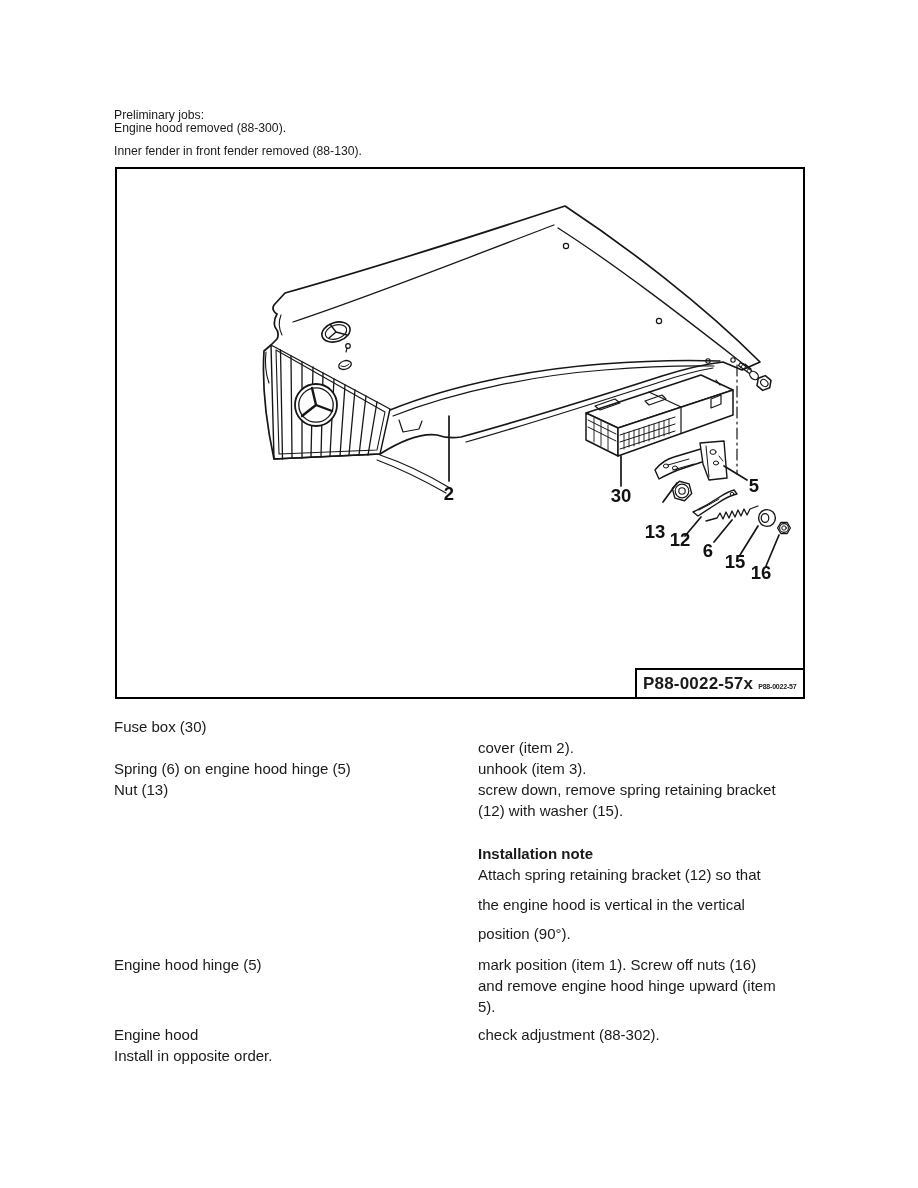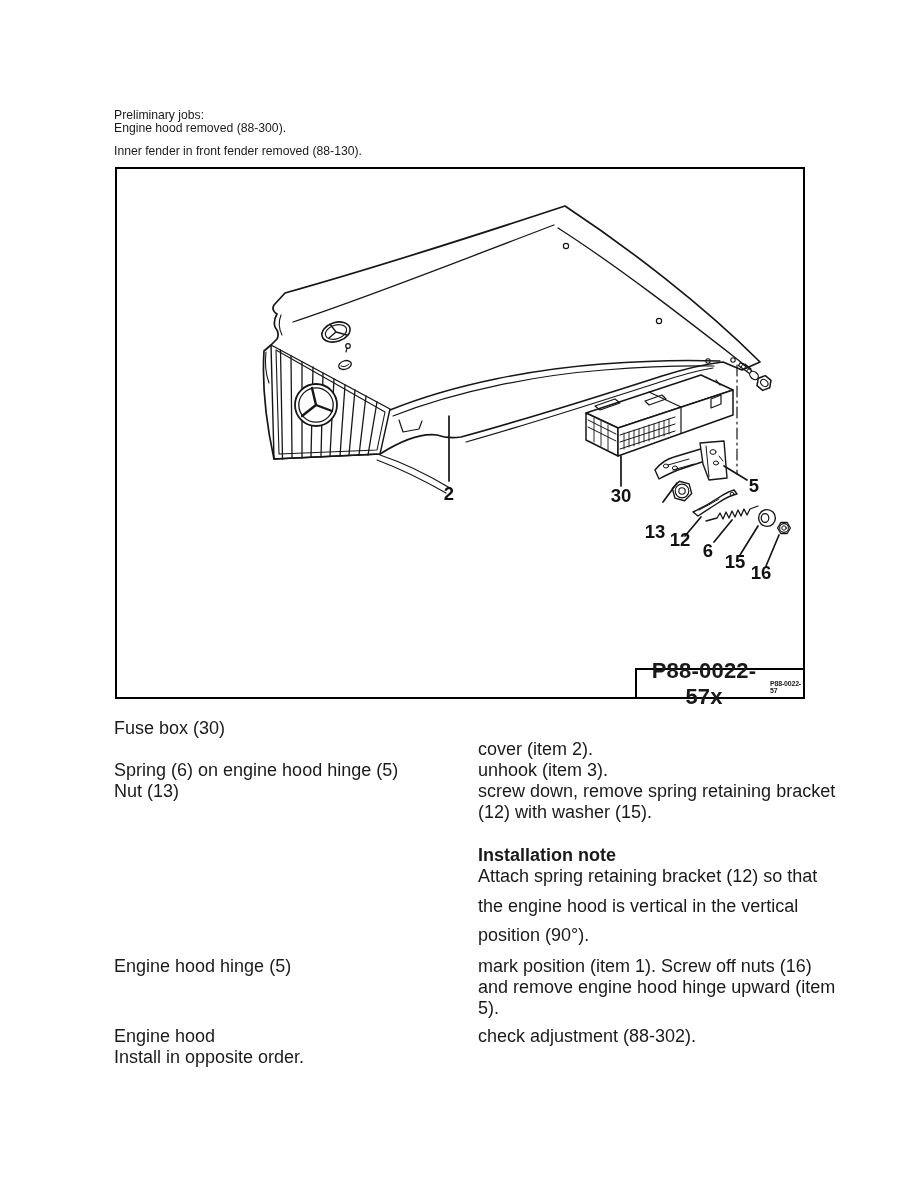--- a/index.html
+++ b/index.html
@@ -6,39 +6,39 @@
   .page{
     position:relative;
     width:918px;height:1188px;
     background:#ffffff;
     font-family:"Liberation Sans","DejaVu Sans",sans-serif;
     color:#1a1a1a;
     overflow:hidden;
   }
   .t{position:absolute;white-space:nowrap;}
   .prelim{font-size:12.2px;}
-  .body-txt{font-size:18px;}
+  .body-txt{font-size:15px;}
   .bold{font-weight:bold;}
   .figure{
     position:absolute;left:115px;top:167px;
     width:686px;height:528px;
     border:2px solid #000;
     background:#fff;
   }
   .fig-caption{
     position:absolute;right:0;bottom:0;
     width:168px;height:29px;
     border-left:2px solid #000;
     border-top:2px solid #000;
     box-sizing:border-box;
     display:flex;align-items:center;
     padding-left:6px;
     background:#fff;
   }
-  .fig-num{font-size:22px;font-weight:bold;letter-spacing:0.2px;text-align:center;}
+  .fig-num{font-size:17px;font-weight:bold;letter-spacing:0.2px;}
   .fig-stamp{font-size:7px;font-weight:bold;margin-left:5px;transform:translateY(3px);letter-spacing:-0.2px;}
   svg text{font-family:"Liberation Sans","DejaVu Sans",sans-serif;}
   .part-num{font-size:18.5px;font-weight:bold;fill:#111;}
 </style>
 </head>
 <body>
 
 <div class="page">
 
   <div class="t prelim" style="left:114px;top:108px">Preliminary jobs:</div>

